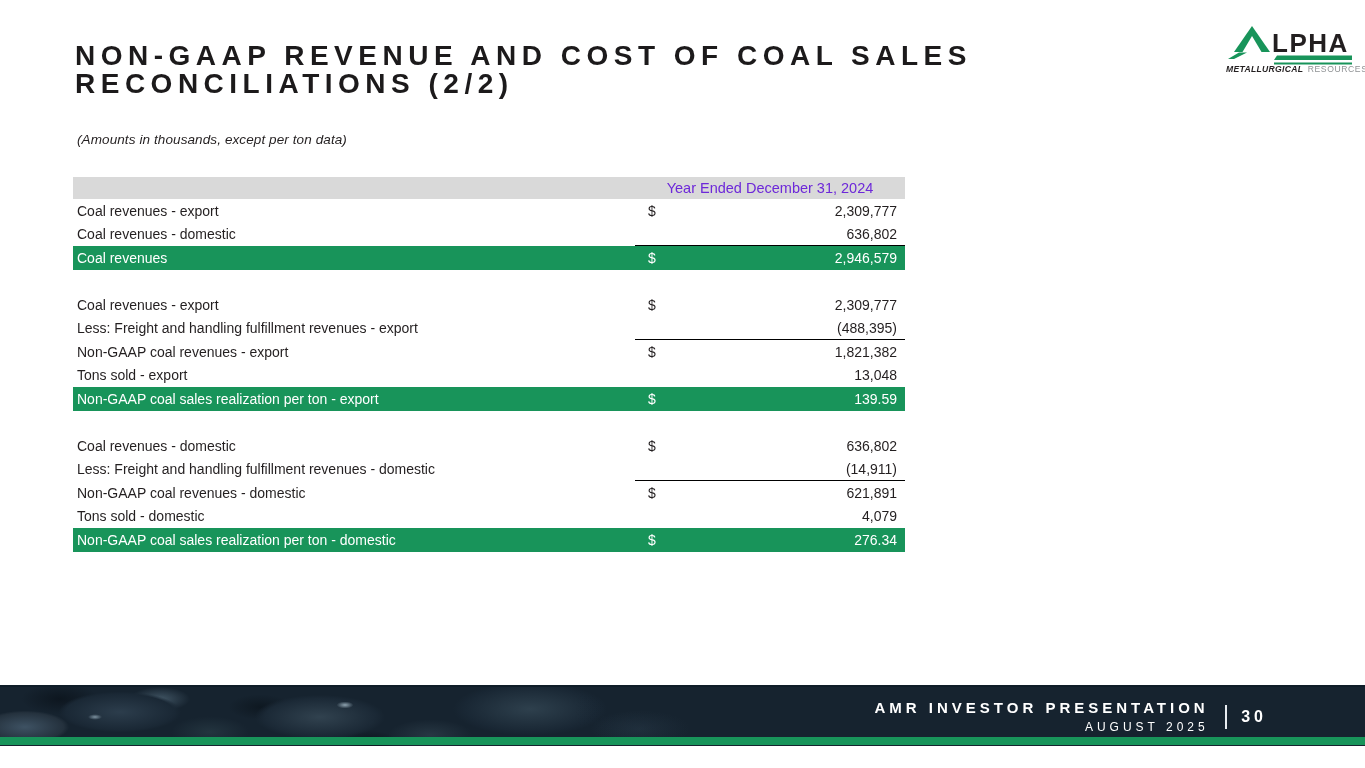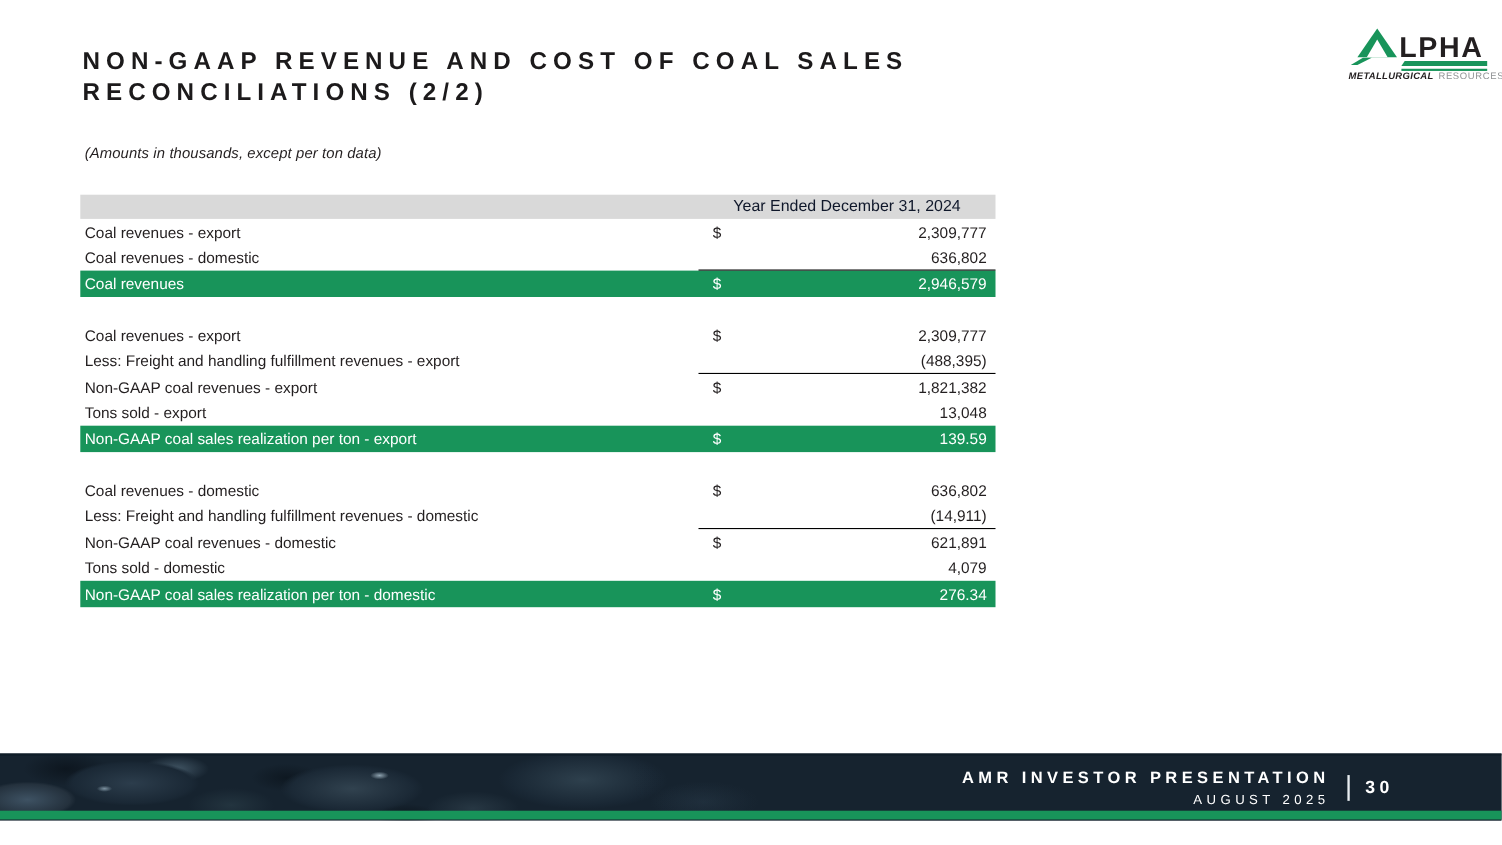--- a/index.html
+++ b/index.html
@@ -6,21 +6,21 @@
   body{
     width:1365px;height:768px;overflow:hidden;background:#ffffff;
     font-family:"Liberation Sans",sans-serif;
     -webkit-font-smoothing:antialiased;
   }
   .slide{position:relative;width:1365px;height:768px;background:#fff;}
 
   
   .title{
     position:absolute;left:75px;top:42px;
-    font-size:22px;font-weight:bold;letter-spacing:5.5px;
+    font-size:28px;font-weight:bold;letter-spacing:5.5px;
     line-height:28px;color:#1c1a1b;
   }
   .note{
     position:absolute;left:77px;top:132px;
     font-size:13.5px;font-style:italic;color:#231f20;letter-spacing:0.1px;
   }
 
   
   .logo{position:absolute;right:13px;top:26px;width:124px;height:46px;}
   .logo svg{overflow:visible;display:block;}
@@ -28,21 +28,21 @@
   
   .fin-table{
     position:absolute;left:73px;top:177px;width:832px;
     font-size:14px;color:#231f20;
   }
   .t-header{
     height:22px;background:var(--gray,#d9d9d9);
     display:flex;align-items:center;
   }
   .t-header .spacer{flex:1;}
-  .t-header .hdr-val{width:270px;text-align:center;font-size:14.5px;color:#0f172a;}
+  .t-header .hdr-val{width:270px;text-align:center;font-size:14.5px;color:#6d28d9;}
   .t-row{
     height:23.5px;display:flex;align-items:center;box-sizing:border-box;
     line-height:1;
   }
   .t-row .lbl{flex:1;padding-left:4px;white-space:nowrap;}
   .cell-val{
     width:270px;height:100%;box-sizing:border-box;
     display:flex;align-items:center;justify-content:space-between;
     padding-left:13px;padding-right:8px;
   }

